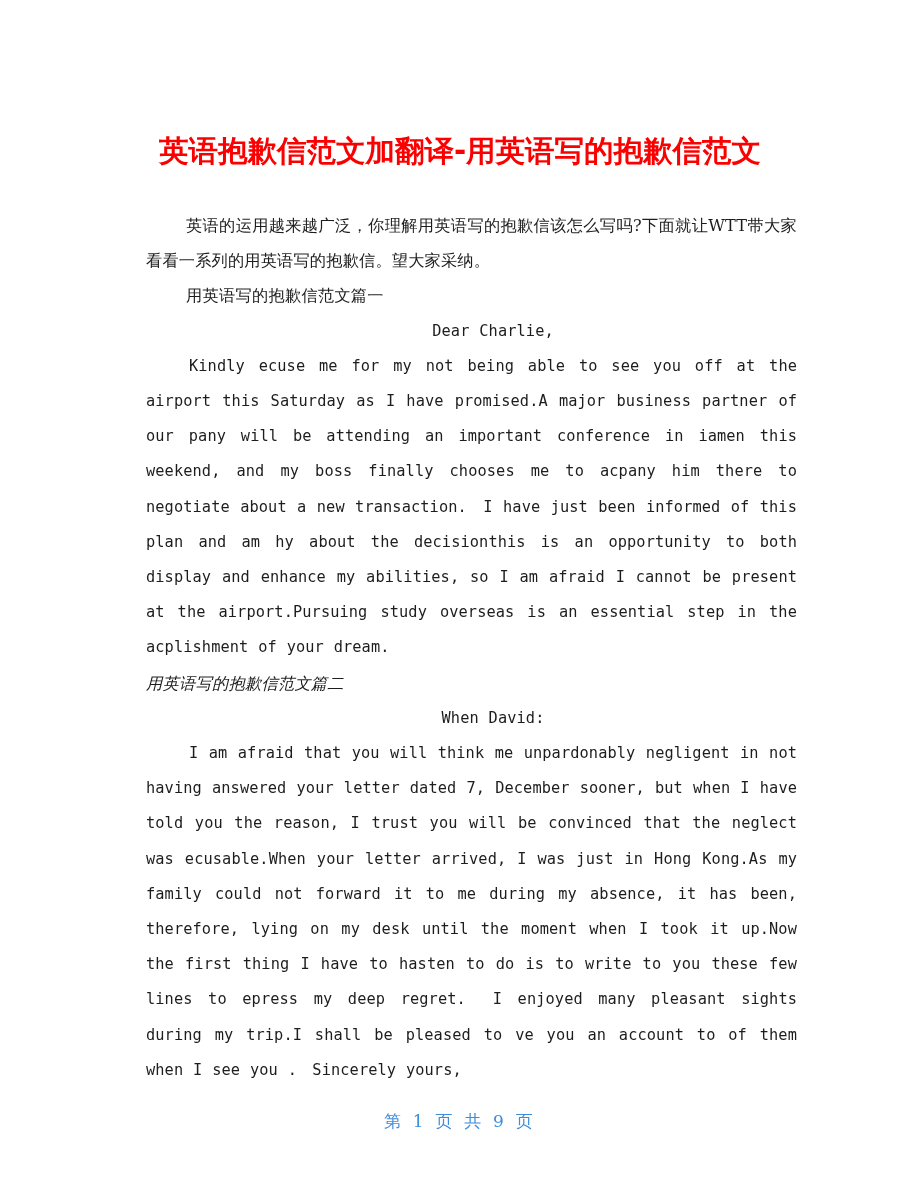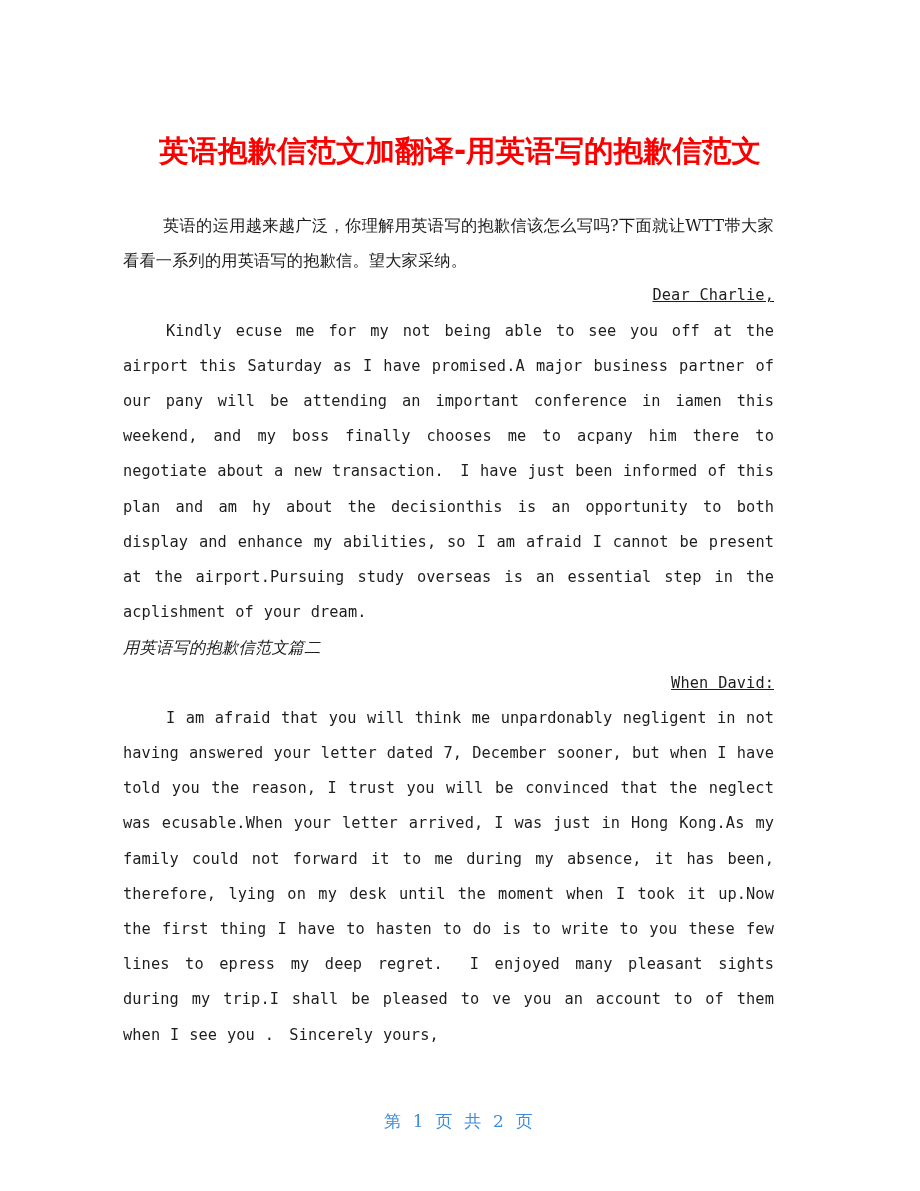--- a/index.html
+++ b/index.html
@@ -37,21 +37,21 @@
     font-weight: bold;
     font-size: 29.5px;
     letter-spacing: 0px;
     line-height: 38px;
     white-space: nowrap;
   }
 
   
   .body-block {
     position: absolute;
-    left: 123px;
+    left: 146px;
     top: 208px;
     width: 651px;
   }
 
   .para {
     margin: 0;
     color: #1d1d1d;
     text-align: justify;
     text-justify: inter-word;
     font-size: 16.3px;
@@ -85,22 +85,21 @@
   .indent-cn {
     text-indent: 40px;
   }
   .no-indent {
     text-indent: 0;
     font-style: italic;
   }
 
   
   .flushleft {
-    text-align: right;
-    text-decoration: underline;
+    text-align: center;
   }
 
   
   .footer {
     position: absolute;
     left: 0;
     top: 1110px;
     width: 920px;
     text-align: center;
     color: #3d8ddd;
@@ -114,29 +113,30 @@
 <body>
 
 <div class="page">
 
   <h1 class="doc-title">英语抱歉信范文加翻译-用英语写的抱歉信范文</h1>
 
   <div class="body-block">
 
     <p class="para cn indent-cn">英语的运用越来越广泛，你理解用英语写的抱歉信该怎么写吗?下面就让WTT带大家看看一系列的用英语写的抱歉信。望大家采纳。</p>
 
+    <p class="para cn-head indent-cn">用英语写的抱歉信范文篇一</p>
 
     <p class="para en indent flushleft">Dear Charlie,</p>
 
     <p class="para en indent">Kindly ecuse me for my not being able to see you off at the airport this Saturday as I have promised.A major business partner of our pany will be attending an important conference in iamen this weekend, and my boss finally chooses me to acpany him there to negotiate about a new transaction.　I have just been informed of this plan and am hy about the decisionthis is an opportunity to both display and enhance my abilities, so I am afraid I cannot be present at the airport.Pursuing study overseas is an essential step in the acplishment of your dream.</p>
 
     <p class="para cn-head no-indent">用英语写的抱歉信范文篇二</p>
 
     <p class="para en indent flushleft">When David:</p>
 
     <p class="para en indent">I am afraid that you will think me unpardonably negligent in not having answered your letter dated 7, December sooner, but when I have told you the reason, I trust you will be convinced that the neglect was ecusable.When your letter arrived, I was just in Hong Kong.As my family could not forward it to me during my absence, it has been, therefore, lying on my desk until the moment when I took it up.Now the first thing I have to hasten to do is to write to you these few lines to epress my deep regret.　I enjoyed many pleasant sights during my trip.I shall be pleased to ve you an account to of them when I see you .　Sincerely yours,</p>
 
 
   </div>
 
-  <div class="footer">第 1 页 共 2 页</div>
+  <div class="footer">第 1 页 共 9 页</div>
 
 </div>
 
 </body></html>

